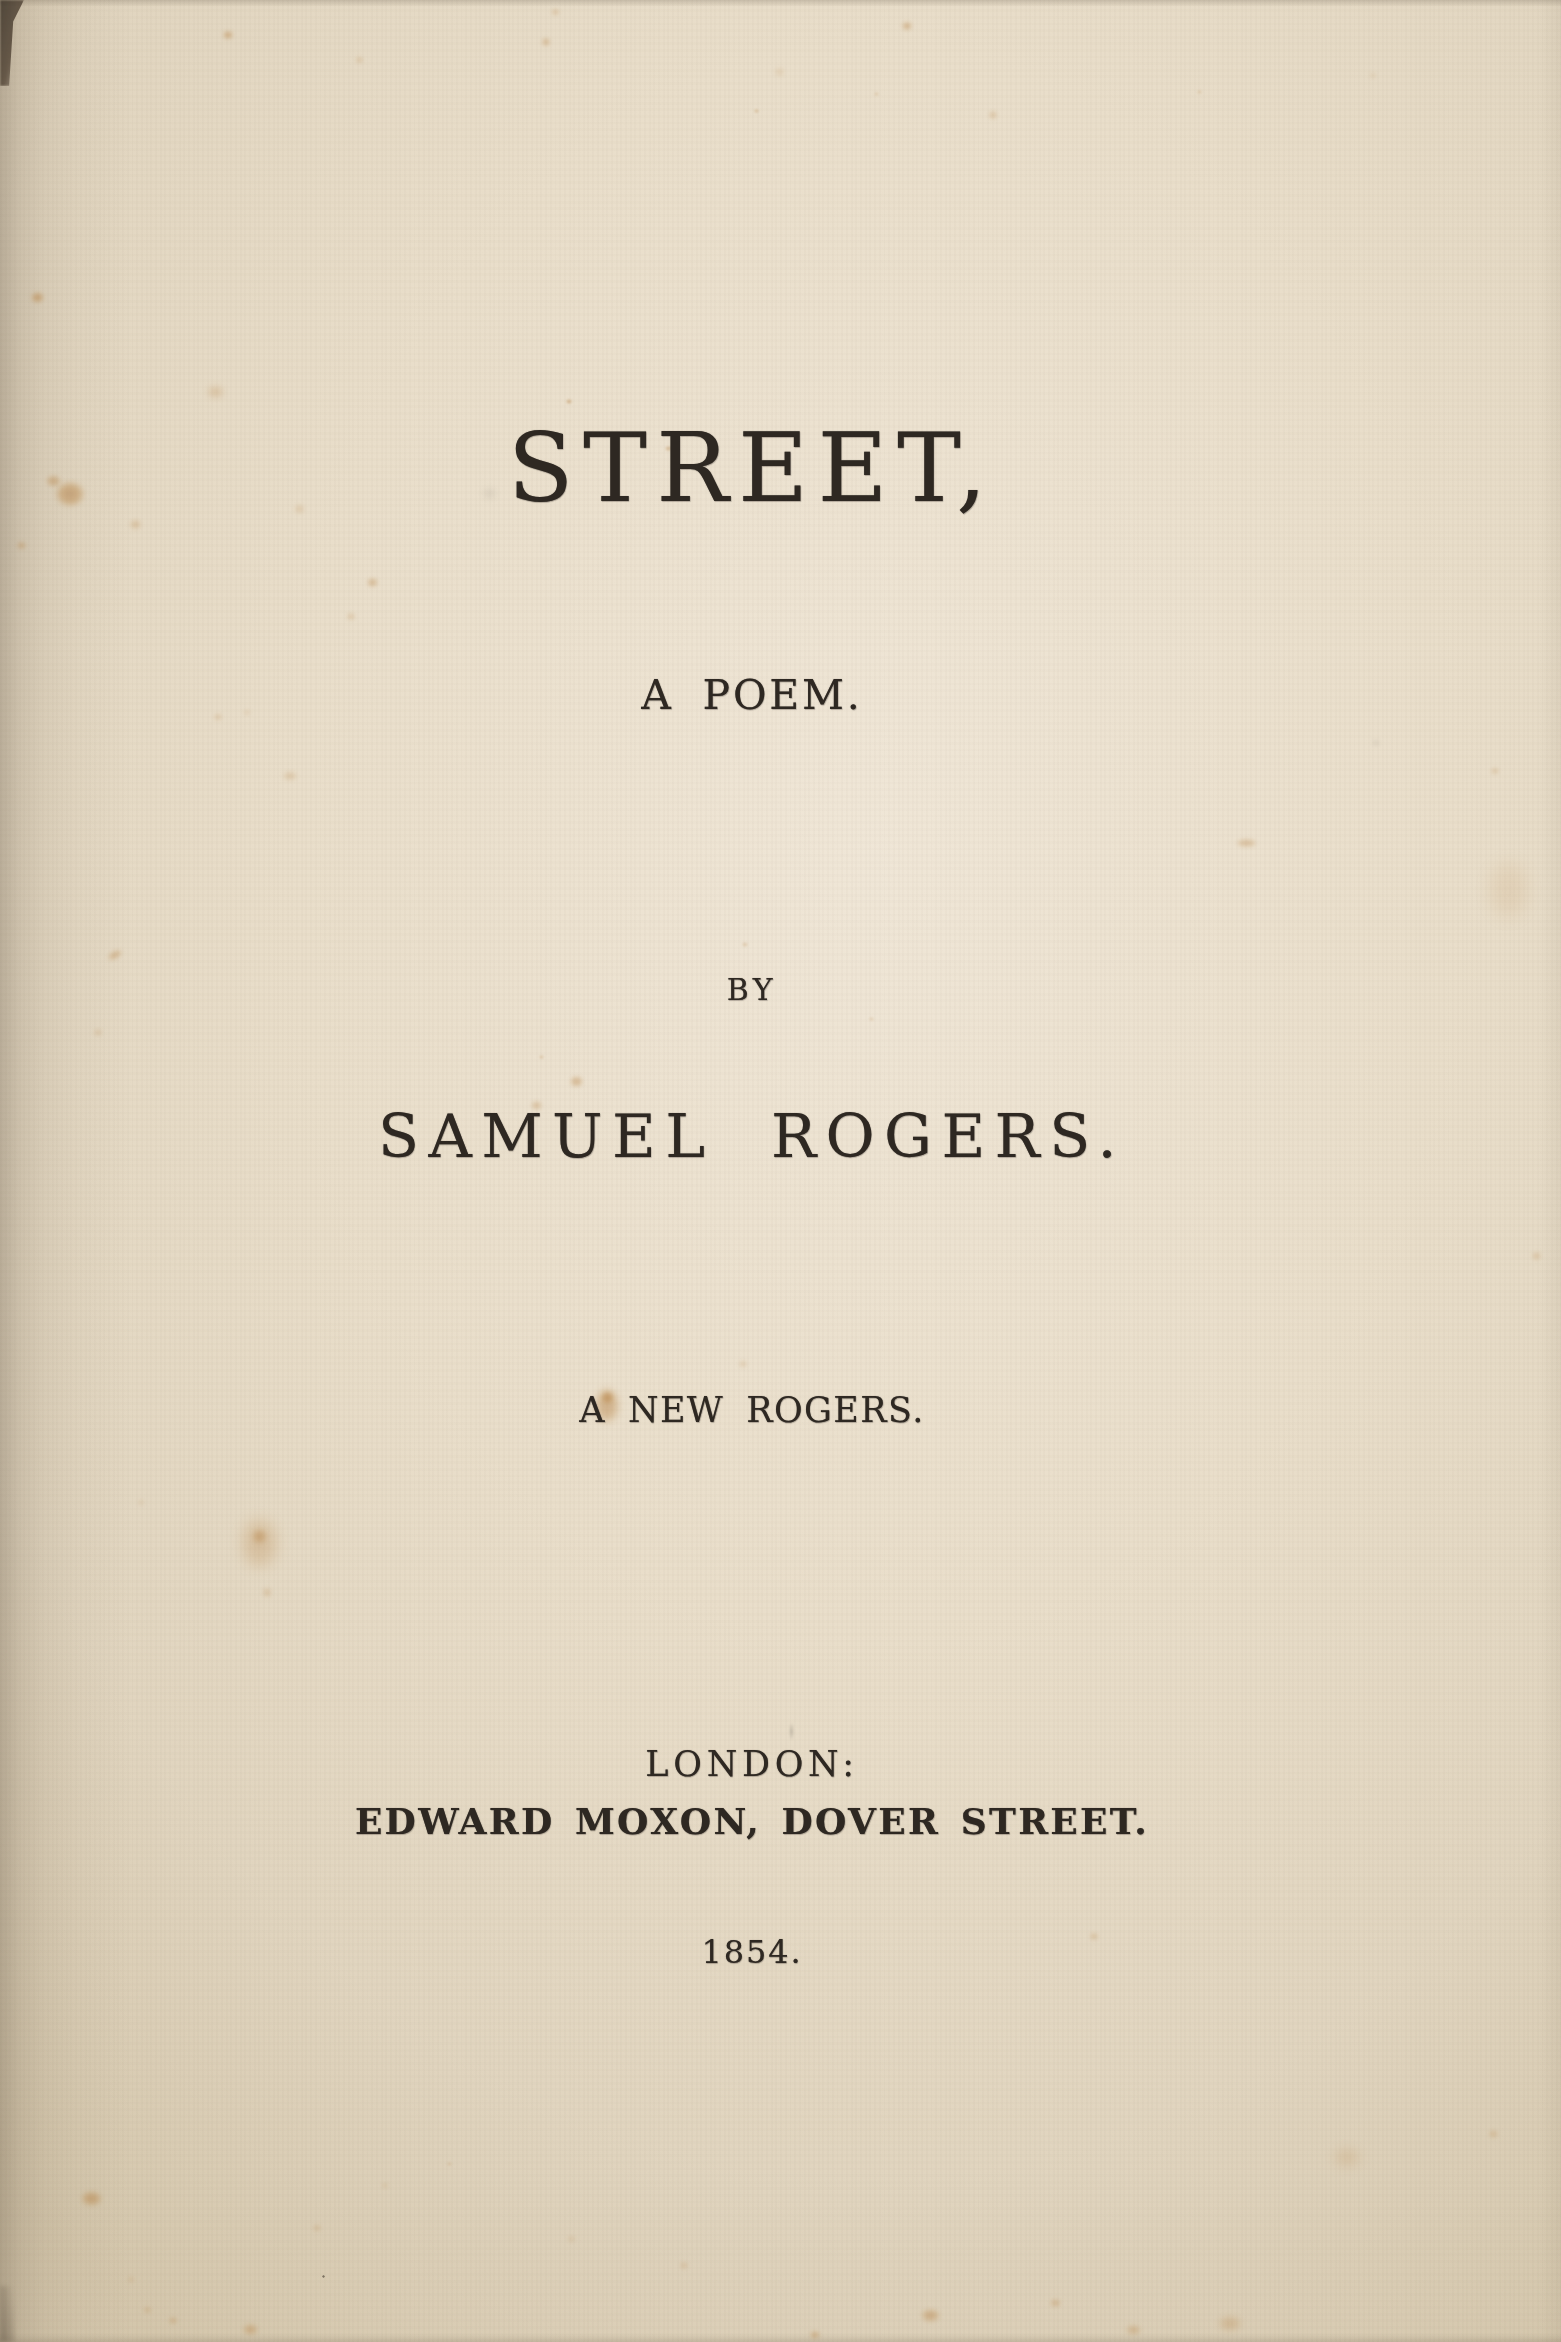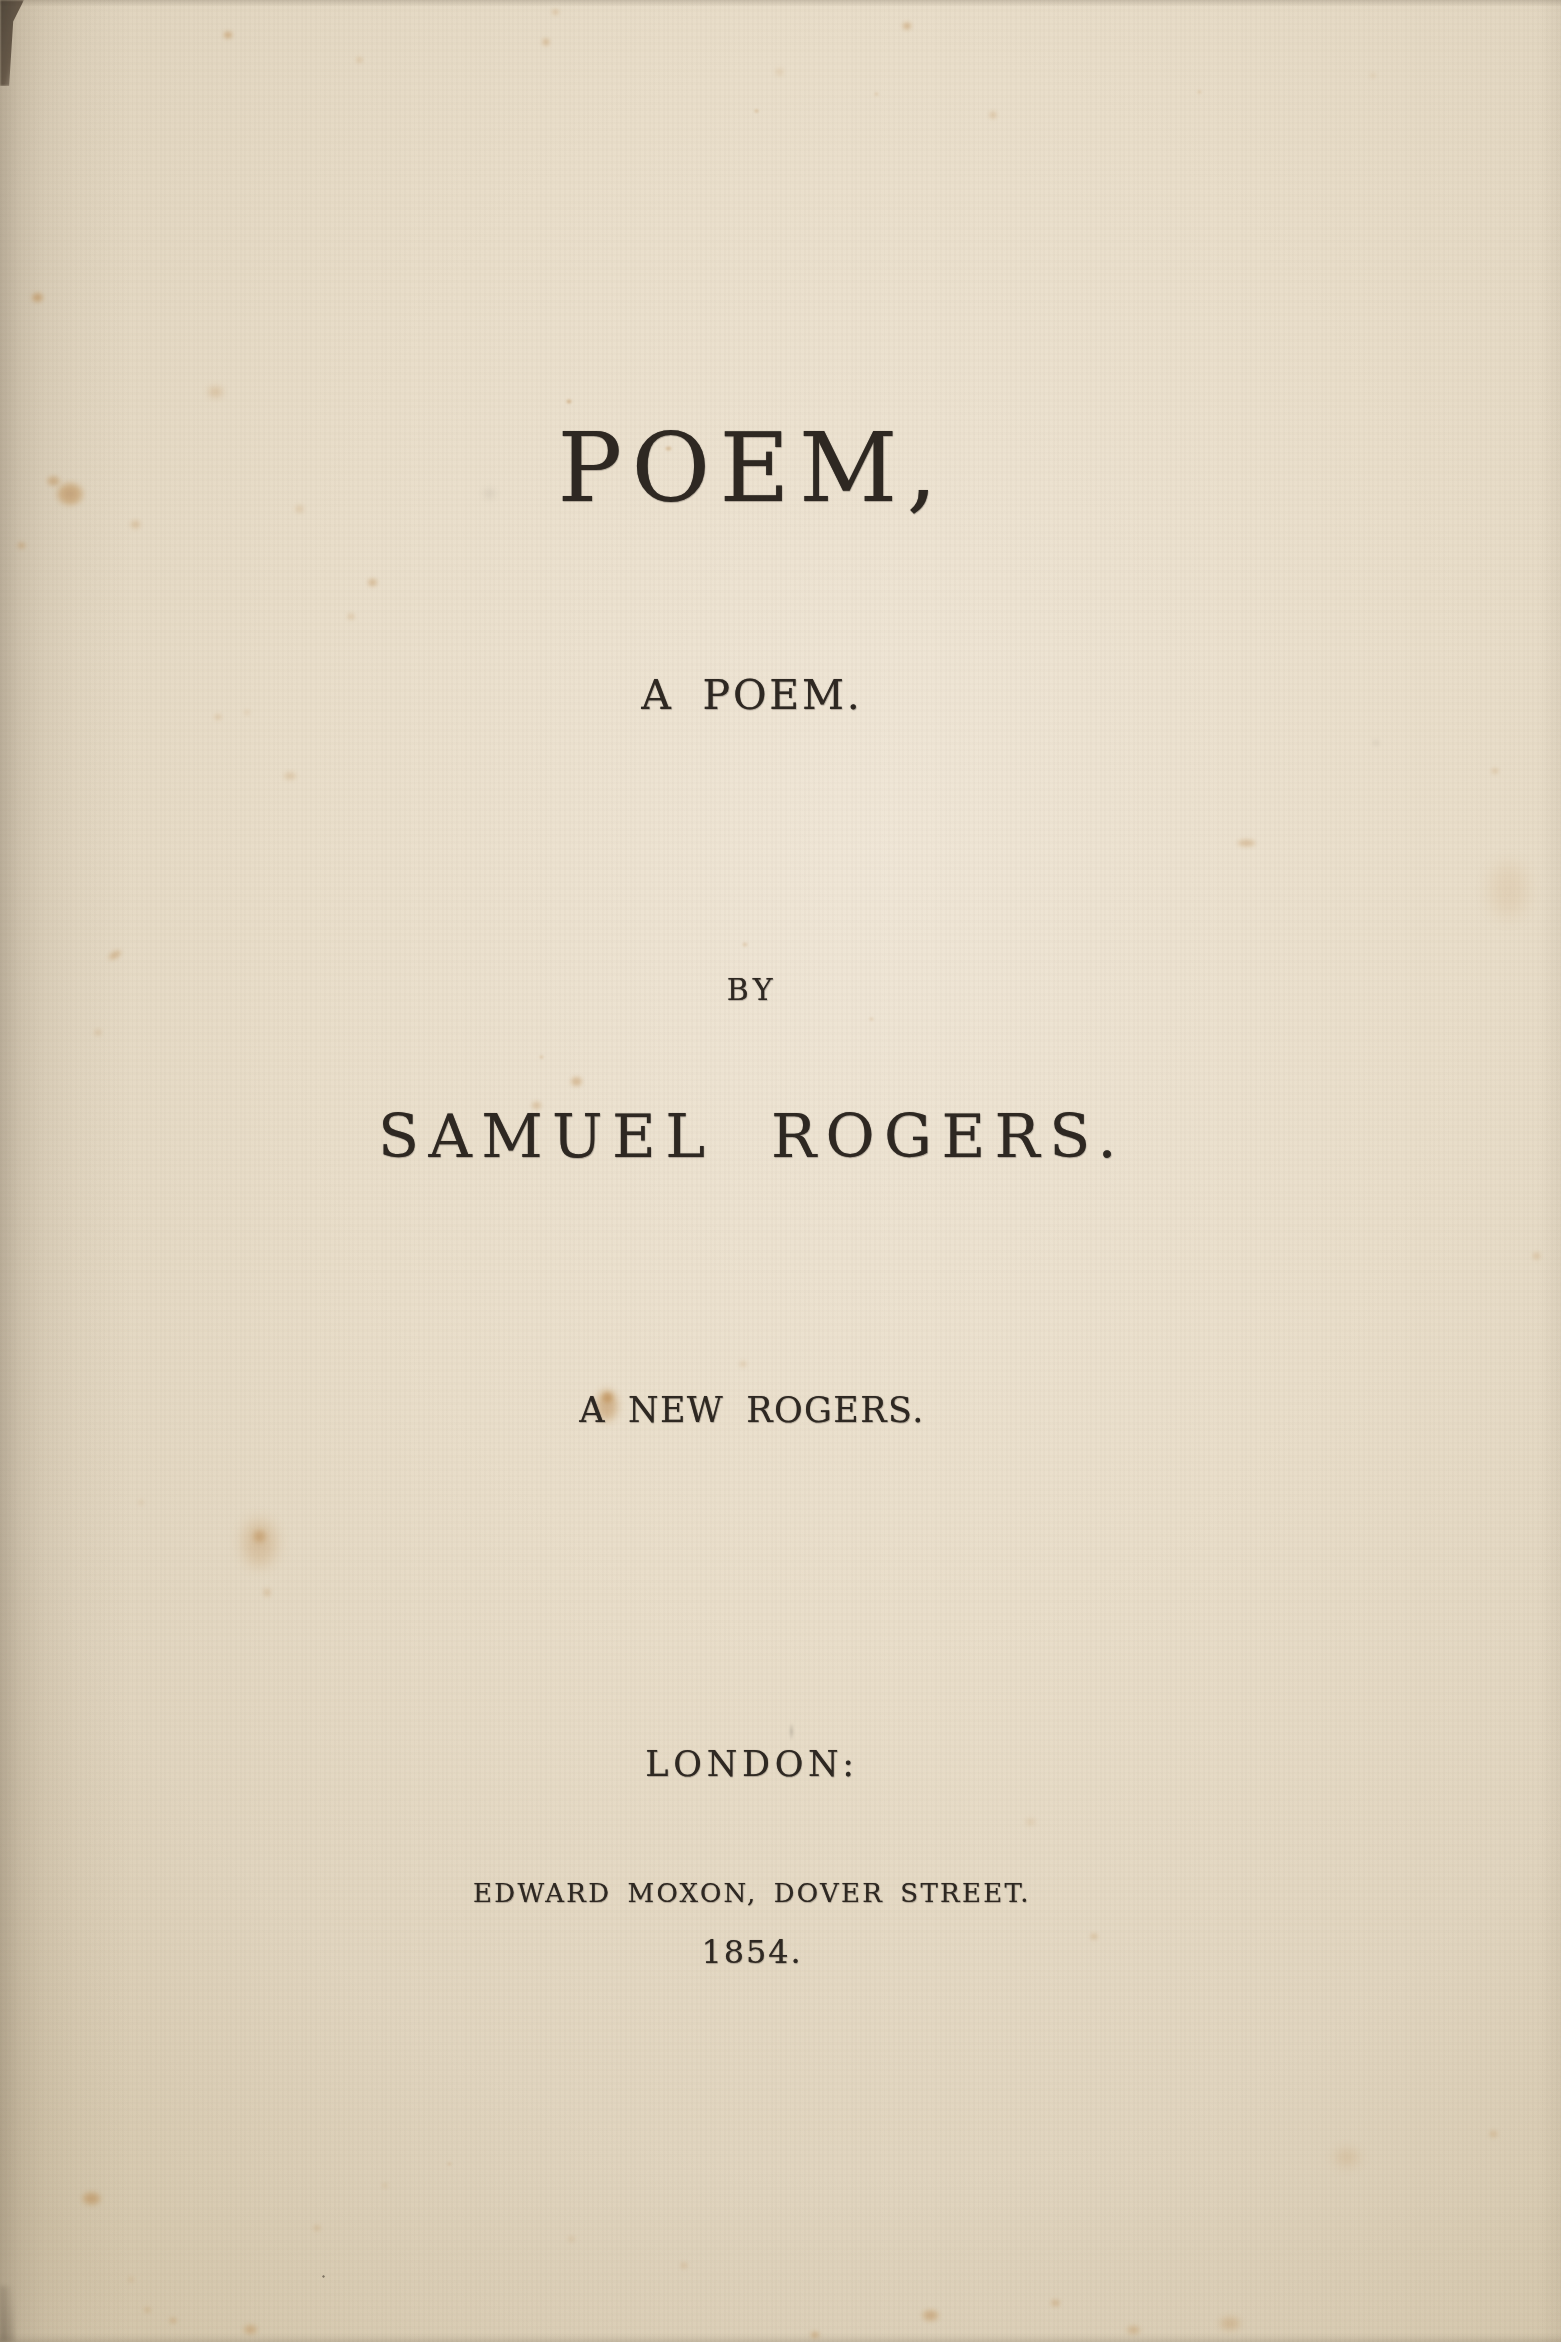--- a/index.html
+++ b/index.html
@@ -68,21 +68,21 @@
     white-space:nowrap;line-height:1;
     color:var(--ink,#2e2822);
     text-shadow:0 0 0.9px rgba(46,40,34,.55), 0.6px 0.6px 0.8px rgba(46,40,34,.25);
   }
   .title          {top:420px; font-size:96px; letter-spacing:9.4px;}
   .subtitle       {top:675px; font-size:41px;  letter-spacing:2.8px;  word-spacing:13px;}
   .byline         {top:975px;font-size:30px;  letter-spacing:4.7px;}
   .author         {top:1106px;font-size:60px;  letter-spacing:9.4px; word-spacing:28px;text-align:right;}
   .edition        {top:1393px;font-size:35px;  letter-spacing:1.4px;word-spacing:9.4px;}
   .imprint-city   {top:1747px;font-size:35px;  letter-spacing:4.7px;}
-  .imprint-pub    {top:1880px;font-size:26px;  letter-spacing:2.3px;word-spacing:5.6px;}
+  .imprint-pub    {top:1803px;font-size:36px;  letter-spacing:2.3px;word-spacing:5.6px;font-weight:bold;}
   .imprint-year   {top:1936px;font-size:32px;  letter-spacing:1.9px;}
 </style>
 </head>
 <body>
 
 <div class="photo">
   <div class="paper"></div>
   <div class="texture"></div>
   <div class="gutter"></div>
   <div class="corner-notch"></div>
@@ -151,21 +151,21 @@
       <div class="spot fox" style="left: 1050px; top: 2299px; width: 11.2px; height: 8.4px; opacity: 0.32; filter: blur(1.9px);"></div>
       <div class="spot fox" style="left: 1126px; top: 2325px; width: 15px; height: 10.3px; opacity: 0.33; filter: blur(2.8px);"></div>
       <div class="spot fox" style="left: 1218px; top: 2316px; width: 24px; height: 15px; opacity: 0.3; filter: blur(3.7px);"></div>
       <div class="spot fox" style="left: 1333px; top: 2148px; width: 28px; height: 19px; opacity: 0.22; filter: blur(5.6px);"></div>
       <div class="spot fox" style="left: 1489px; top: 2130px; width: 9.4px; height: 7.5px; opacity: 0.28; filter: blur(1.9px);"></div>
       <div class="spot fox" style="left: 680px; top: 2262px; width: 8.4px; height: 6.6px; opacity: 0.25; filter: blur(1.9px);"></div>
       <div class="spot fox" style="left: 568px; top: 2236px; width: 6.6px; height: 5.6px; opacity: 0.22; filter: blur(1.9px);"></div>
     </div>
 
   <div class="content">
-    <div class="line title">POEM,</div>
+    <div class="line title">STREET,</div>
     <div class="line subtitle">A POEM.</div>
     <div class="line byline">BY</div>
     <div class="line author">SAMUEL ROGERS.</div>
     <div class="line edition">A NEW ROGERS.</div>
     <div class="line imprint-city">LONDON:</div>
     <div class="line imprint-pub">EDWARD MOXON, DOVER STREET.</div>
     <div class="line imprint-year">1854.</div>
   </div>
 </div>
 

